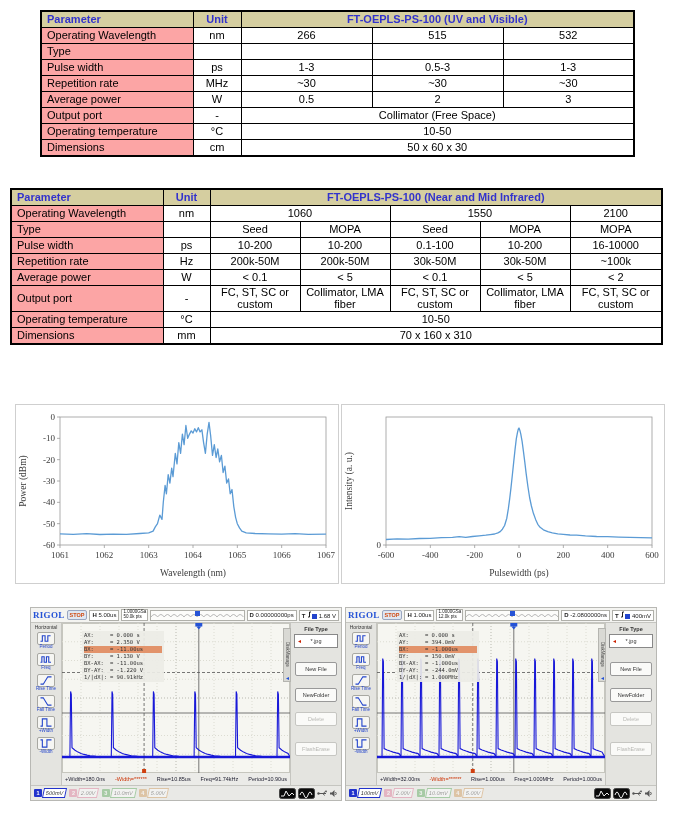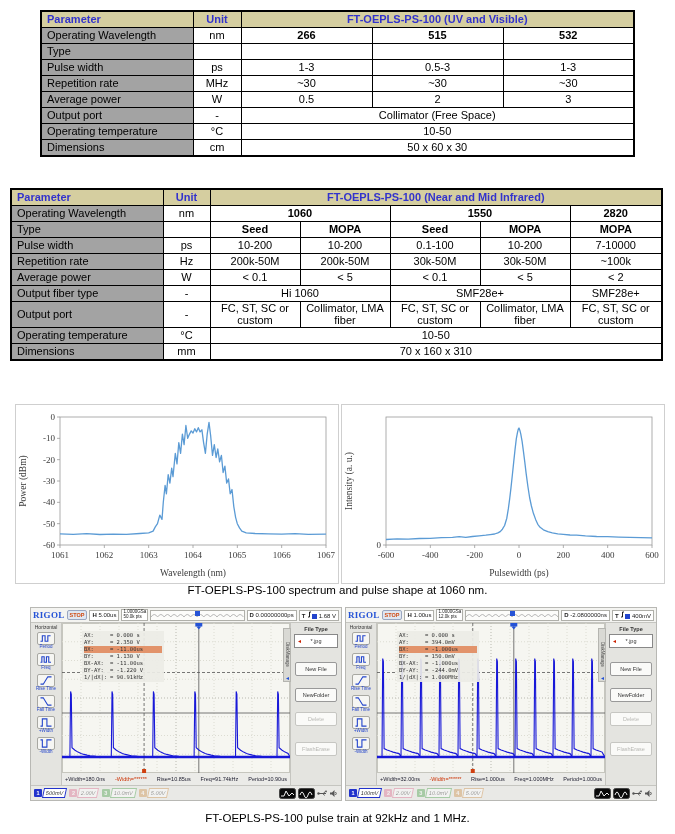--- a/index.html
+++ b/index.html
@@ -1,24 +1,24 @@
 <!DOCTYPE html>
 <html><head>
 <meta charset="utf-8">
 <style>
   html,body{margin:0;padding:0;background:#fff}
   .page{position:relative;width:675px;height:834px;background:#fff;font-family:"Liberation Sans",sans-serif;overflow:hidden}
 
   
   .spec{border-collapse:collapse;table-layout:fixed;font-size:11px;color:#000;border:2px solid #000}
   .spec td,.spec th{border:1px solid #000;height:15px;padding:0 3px;text-align:center;line-height:1.12;overflow:hidden}
-  .spec .lab{text-align:left;background:#a3a3a3;padding-left:5px}
+  .spec .lab{text-align:left;background:#fca5a5;padding-left:5px}
   .spec tr.hd th{background:#d5cea0;color:#3333cc;font-weight:bold}
   .spec tr.hd th.lab{text-align:left;background:#d5cea0}
-  .spec .b{font-weight:bold}
+  .spec .b{font-weight:normal}
 
   
   .fig{position:absolute;width:322px;height:178px;margin:0;border:1px solid #cfcfcf;background:#fff}
   .fig svg{display:block}
   .tick{font:9px "Liberation Serif",serif;fill:#3a3a3a}
   .alabel{font:9.5px "Liberation Serif",serif;fill:#3a3a3a}
 
   .caption{position:absolute;left:0;width:100%;text-align:center;font-size:11.5px;color:#000}
 
   
@@ -147,64 +147,57 @@
         <tr class="hd">
           <th class="lab">Parameter</th>
           <th>Unit</th>
           <th colspan="5">FT-OEPLS-PS-100 (Near and Mid Infrared)</th>
         </tr>
         <tr>
           <td class="lab">Operating Wavelength</td>
           <td>nm</td>
           <td colspan="2" class="b">1060</td>
           <td colspan="2" class="b">1550</td>
-          <td class="b">2820</td>
+          <td class="b">2100</td>
         </tr>
         <tr>
           <td class="lab">Type</td>
           <td></td>
           <td class="b">Seed</td>
           <td class="b">MOPA</td>
           <td class="b">Seed</td>
           <td class="b">MOPA</td>
           <td class="b">MOPA</td>
         </tr>
         <tr>
           <td class="lab">Pulse width</td>
           <td>ps</td>
           <td class="">10-200</td>
           <td class="">10-200</td>
           <td class="">0.1-100</td>
           <td class="">10-200</td>
-          <td class="">7-10000</td>
+          <td class="">16-10000</td>
         </tr>
         <tr>
           <td class="lab">Repetition rate</td>
           <td>Hz</td>
           <td class="">200k-50M</td>
           <td class="">200k-50M</td>
           <td class="">30k-50M</td>
           <td class="">30k-50M</td>
           <td class="">~100k</td>
         </tr>
         <tr>
           <td class="lab">Average power</td>
           <td>W</td>
           <td class="">&lt; 0.1</td>
           <td class="">&lt; 5</td>
           <td class="">&lt; 0.1</td>
           <td class="">&lt; 5</td>
           <td class="">&lt; 2</td>
-        </tr>
-        <tr>
-          <td class="lab">Output fiber type</td>
-          <td>-</td>
-          <td colspan="2" class="">Hi 1060</td>
-          <td colspan="2" class="">SMF28e+</td>
-          <td class="">SMF28e+</td>
         </tr>
         <tr>
           <td class="lab">Output port</td>
           <td>-</td>
           <td class="">FC, ST, SC or custom</td>
           <td class="">Collimator, LMA fiber</td>
           <td class="">FC, ST, SC or custom</td>
           <td class="">Collimator, LMA fiber</td>
           <td class="">FC, ST, SC or custom</td>
         </tr>
@@ -274,21 +267,20 @@
         <text class="tick" x="265.6666666666667" y="153" text-anchor="middle">400</text>
         <line x1="310" y1="140" x2="310" y2="143" stroke="#9a9a9a" stroke-width="0.8"></line>
         <text class="tick" x="310" y="153" text-anchor="middle">600</text>
         <line x1="41" y1="140" x2="44" y2="140" stroke="#9a9a9a" stroke-width="0.8"></line>
         <text class="tick" x="39" y="143" text-anchor="end">0</text>
         <text class="alabel" x="177" y="171" text-anchor="middle">Pulsewidth (ps)</text>
         <text class="alabel" x="10" y="76" text-anchor="middle" transform="rotate(-90 10 76)">Intensity (a. u.)</text>
         <path d="M44.0,134.5 L55.1,133.9 L66.2,134.1 L77.3,133.5 L88.3,133.3 L99.4,132.7 L110.5,132.3 L117.2,131.7 L123.8,132.4 L130.4,131.5 L137.1,130.9 L143.8,130.2 L148.2,129.6 L152.6,129.0 L155.9,127.8 L158.2,126.6 L160.4,124.2 L162.6,120.5 L164.8,113.2 L166.4,103.4 L167.7,93.7 L169.0,82.7 L170.3,70.5 L171.7,57.1 L173.0,44.9 L174.3,33.9 L175.4,27.8 L176.3,24.2 L177.0,23.0 L177.9,25.4 L178.8,29.1 L180.1,36.4 L181.4,46.1 L182.8,57.1 L184.1,68.1 L185.9,81.5 L187.6,92.5 L189.4,101.0 L191.4,108.3 L193.6,114.4 L195.8,119.3 L198.1,122.3 L201.4,124.8 L205.8,126.6 L210.3,127.8 L215.8,128.8 L221.3,129.3 L228.0,130.0 L234.6,130.2 L243.5,130.9 L254.6,131.5 L265.7,131.7 L276.8,132.1 L287.8,132.4 L298.9,132.7 L310.0,132.9" fill="none" stroke="#5b9bd5" stroke-width="1.3" stroke-linejoin="round"></path>
       </svg>
   </figure>
-  <div class="caption" style="top:584px">FT-OEPLS-PS-100 spectrum and pulse shape at 1060 nm.</div>
 
   <div id="scope0" class="scope" style="left:30px;top:607px">
   <div class="sc-top">
     <span class="sc-logo">RIGOL</span>
     <span class="sc-stop">STOP</span>
     <span class="sc-chip"><b>H</b> 5.00us</span>
     <span class="sc-sr">1.0000GSa<br>50.0k pts</span>
     <span class="sc-membar"><svg width="100%" height="9" viewBox="0 0 84 9" preserveAspectRatio="none">
             <path d="M0,6 q3,-5 6,0 q3,-5 6,0 q3,-5 6,0 q3,-5 6,0 q3,-5 6,0 q3,-5 6,0 q3,-5 6,0 q3,-5 6,0 q3,-5 6,0 q3,-5 6,0 q3,-5 6,0 q3,-5 6,0 q3,-5 6,0 q3,-5 6,0 " fill="none" stroke="#aaa" stroke-width="0.8"></path>
           </svg><i class="mpos"></i></span>
@@ -618,14 +610,13 @@
             <circle cx="1.5" cy="4.5" r="1.2" fill="#555"></circle>
             <rect x="8.2" y="1.6" width="1.6" height="1.6" fill="#555"></rect>
           </svg>
       <svg width="9" height="9" viewBox="0 0 9 9">
             <path d="M1,3.5 h2 l2.5,-2.5 v7 L3,5.5 H1 z" fill="#555"></path>
             <path d="M6.5,3 q1.5,1.5 0,3" stroke="#555" fill="none"></path>
           </svg>
     </span>
   </div>
     </div>
-  <div class="caption" style="top:812px">FT-OEPLS-PS-100 pulse train at 92kHz and 1 MHz.</div>
 </div>
 
 </body></html>

